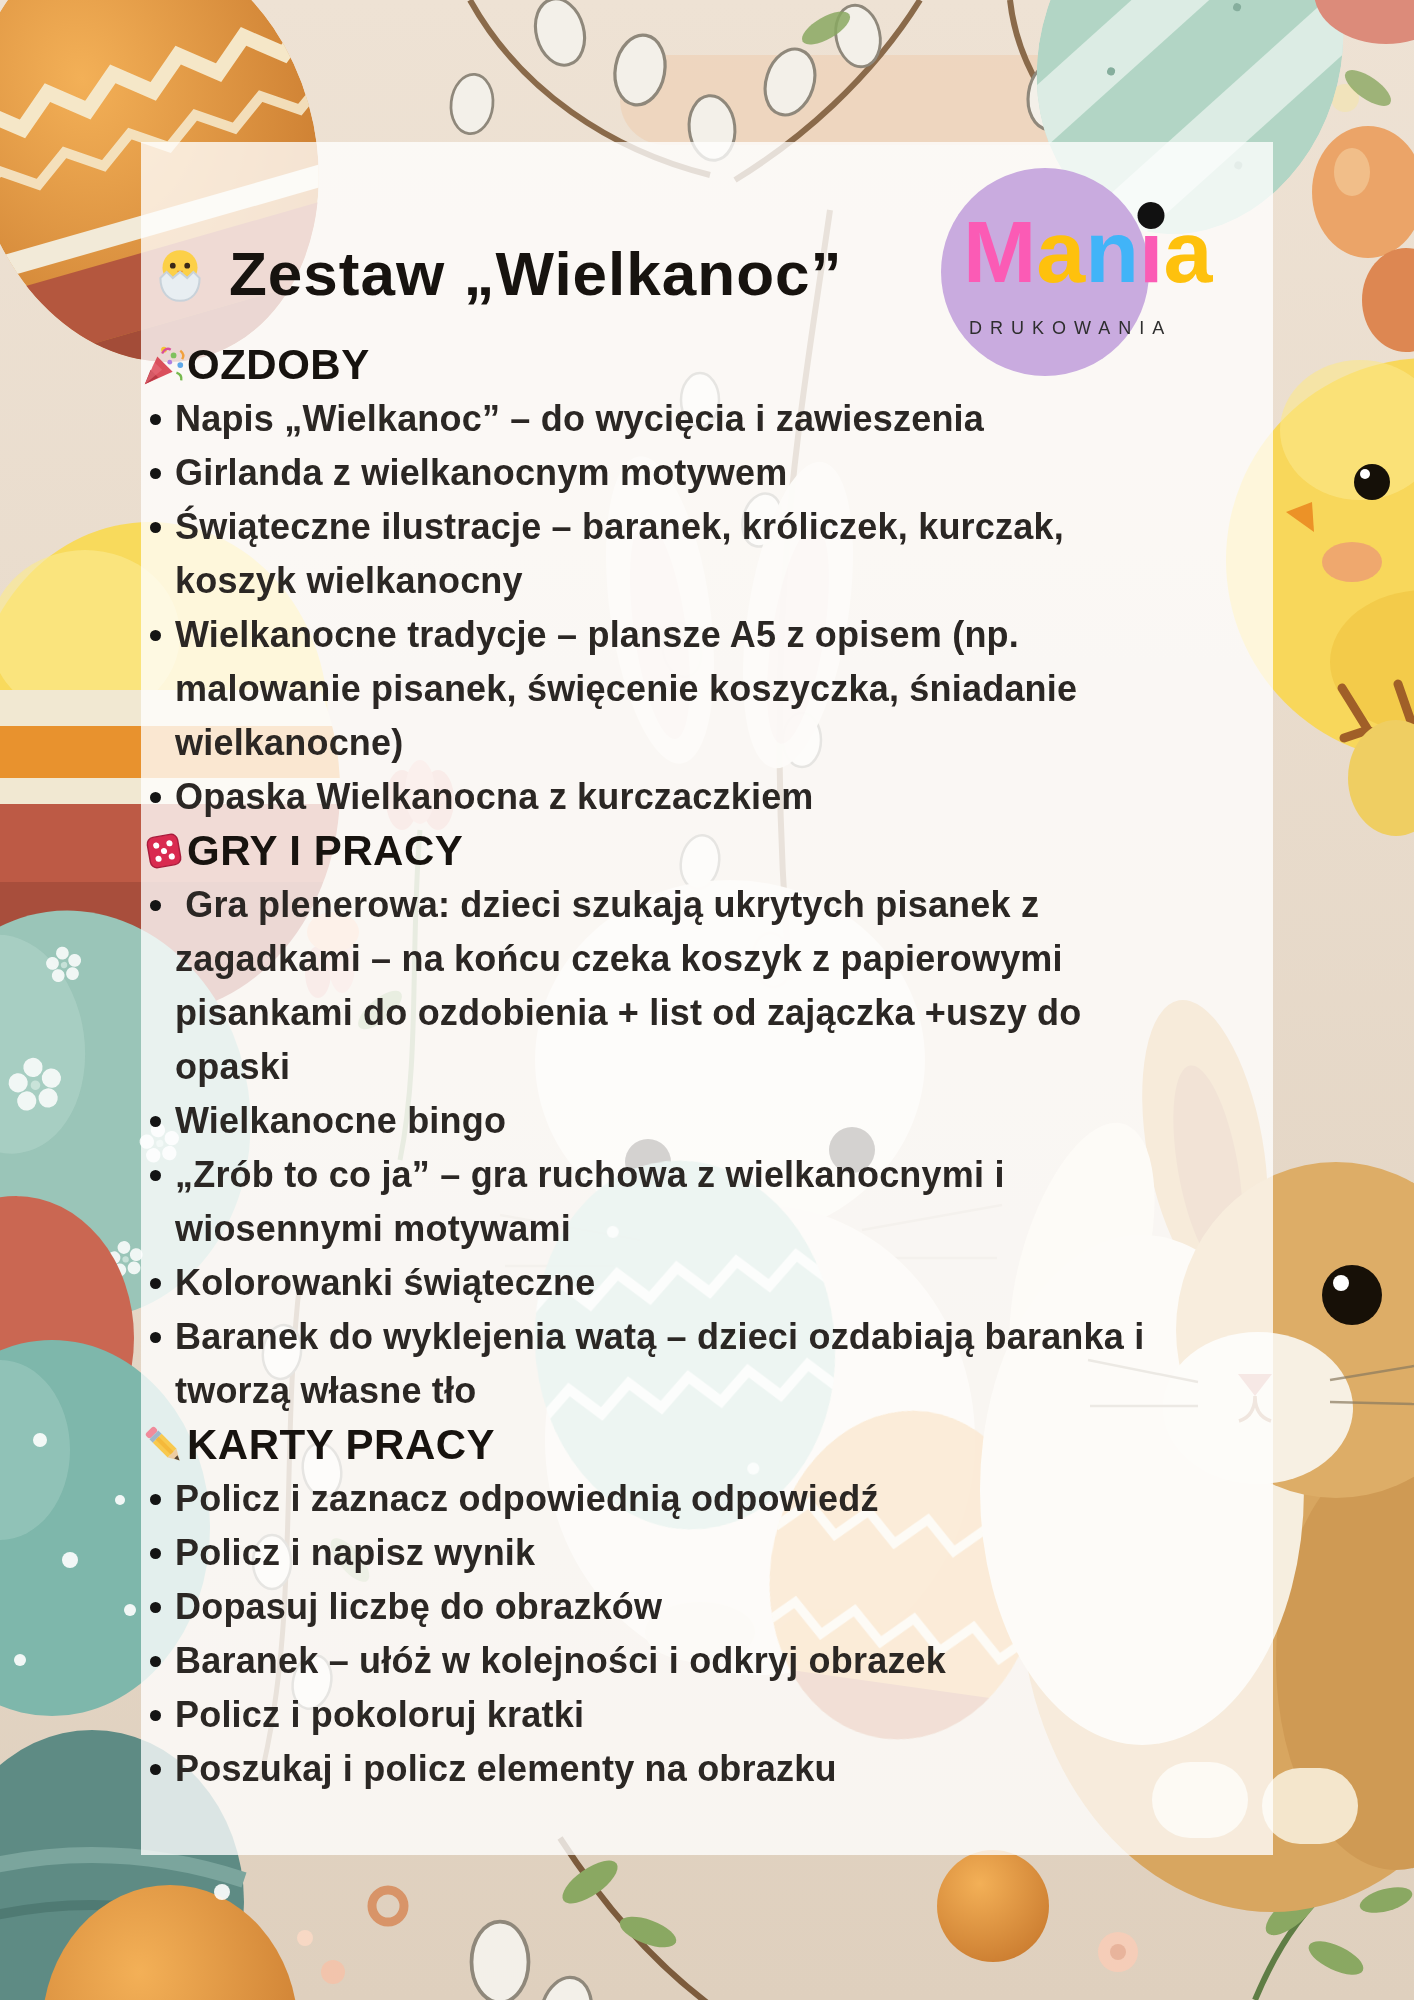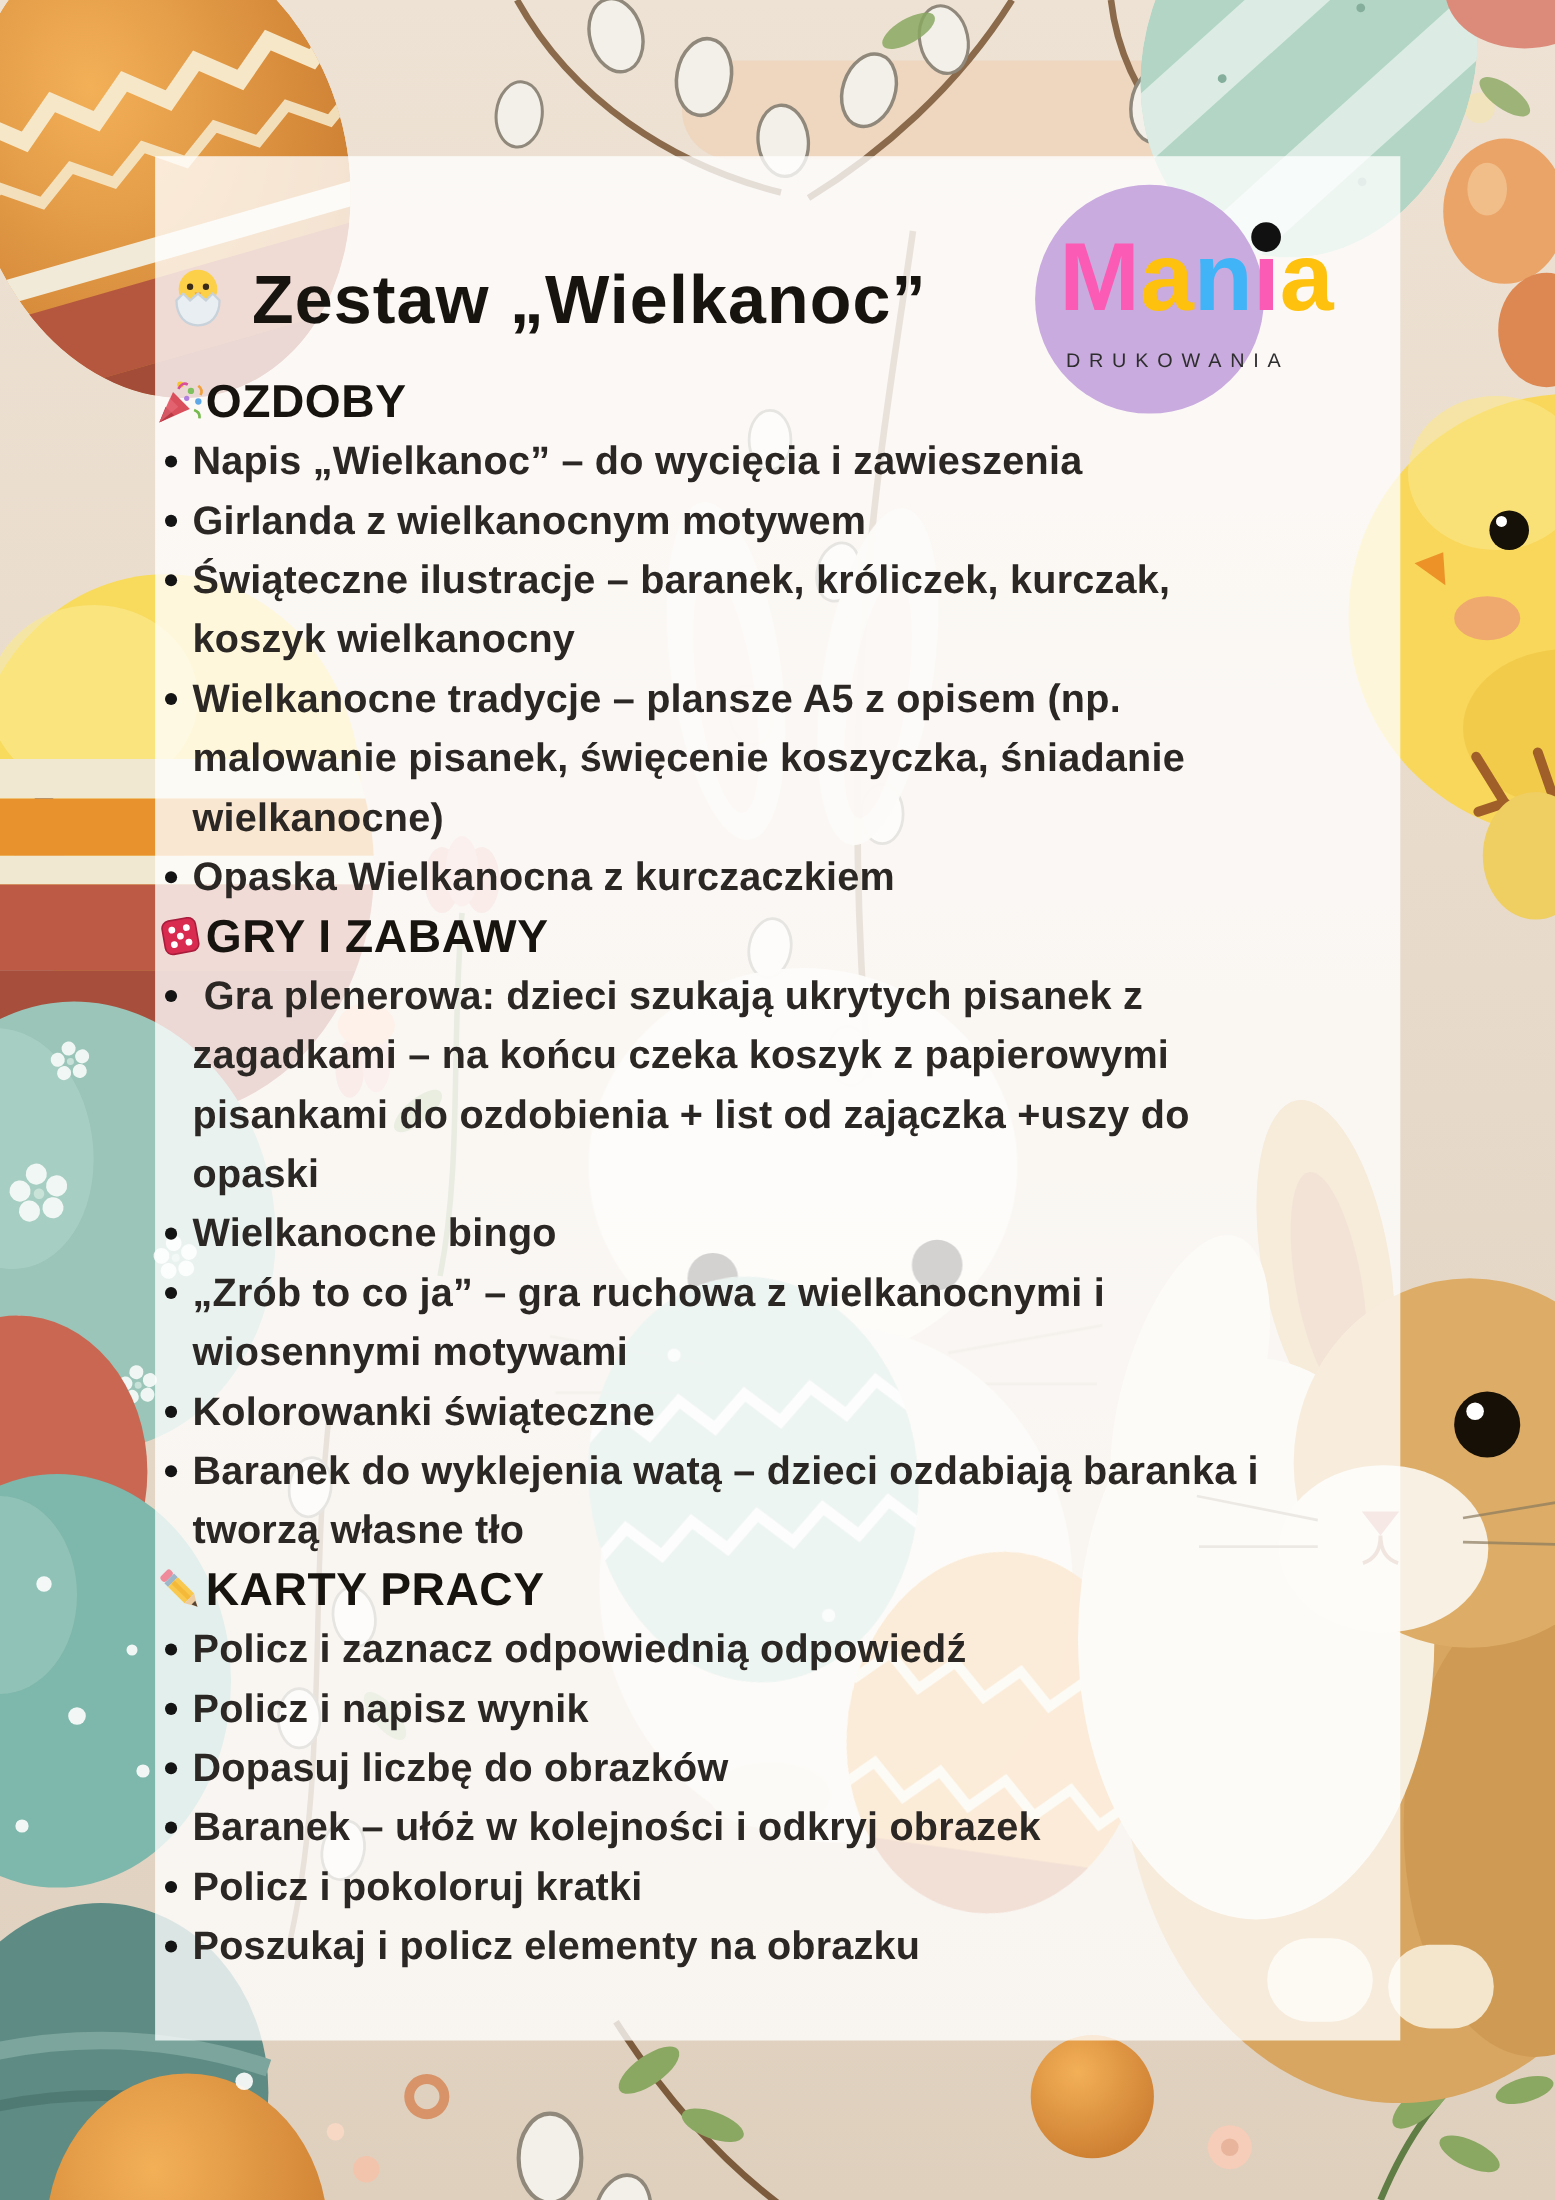--- a/index.html
+++ b/index.html
@@ -1,21 +1,21 @@
 <!DOCTYPE html>
 <html lang="pl"><head>
 <meta charset="utf-8">
 <style>
   html,body{margin:0;padding:0;background:#d8caba;}
   .stage{position:relative;width:1414px;height:2000px;overflow:hidden;
          font-family:"Liberation Sans",sans-serif;}
   .bg{position:absolute;left:0;top:0;width:1414px;height:2000px;display:block;}
   .panel{position:absolute;left:141px;top:142px;width:1132px;height:1713px;}
   .content{position:absolute;left:141px;top:142px;width:1132px;height:1713px;color:#262220;}
-  .title-row{position:absolute;left:6px;top:96px;display:flex;align-items:flex-start;gap:16px;}
+  .title-row{position:absolute;left:6px;top:96px;display:flex;align-items:flex-end;gap:16px;}
   .title-row svg{width:66px;height:66px;flex:none;}
   .page-title{margin:0;font-size:62px;font-weight:bold;letter-spacing:1px;color:#17130f;}
   .logo{position:absolute;top:0;right:12px;width:320px;height:230px;}
   .logo-circle{position:absolute;left:0;top:26px;width:208px;height:208px;border-radius:50%;}
   .logo-word{position:absolute;left:22px;top:66px;display:flex;font-size:88px;font-weight:bold;line-height:1;}
   .logo-i{position:relative;}
   .logo-i::after{content:"";position:absolute;left:50%;transform:translateX(-50%);
     top:-6px;width:27px;height:27px;border-radius:50%;background:var(--dot-color,#111);}
   .logo-sub{position:absolute;left:28px;top:176px;width:290px;text-align:left;
     font-size:18px;font-weight:500;letter-spacing:8px;}
@@ -358,21 +358,21 @@
         <svg viewBox="0 0 48 48">
           <g transform="rotate(-10 24 24)">
             <rect x="8" y="8" width="32" height="32" rx="7" fill="#d92b50" stroke="#a81c3c" stroke-width="1.5"></rect>
             <circle cx="17" cy="17" r="3.2" fill="#fff"></circle>
               <circle cx="31" cy="17" r="3.2" fill="#fff"></circle>
             <circle cx="24" cy="24" r="3.2" fill="#fff"></circle>
             <circle cx="17" cy="31" r="3.2" fill="#fff"></circle>
               <circle cx="31" cy="31" r="3.2" fill="#fff"></circle>
           </g>
         </svg>
-        <span>GRY I ZABAWY</span>
+        <span>GRY I PRACY</span>
       </div>
       <ul class="items">
         <li> Gra plenerowa: dzieci szukają ukrytych pisanek z
 zagadkami – na końcu czeka koszyk z papierowymi
 pisankami do ozdobienia + list od zajączka +uszy do
 opaski</li>
         <li>Wielkanocne bingo</li>
         <li>„Zrób to co ja” – gra ruchowa z wielkanocnymi i
 wiosennymi motywami</li>
         <li>Kolorowanki świąteczne</li>

